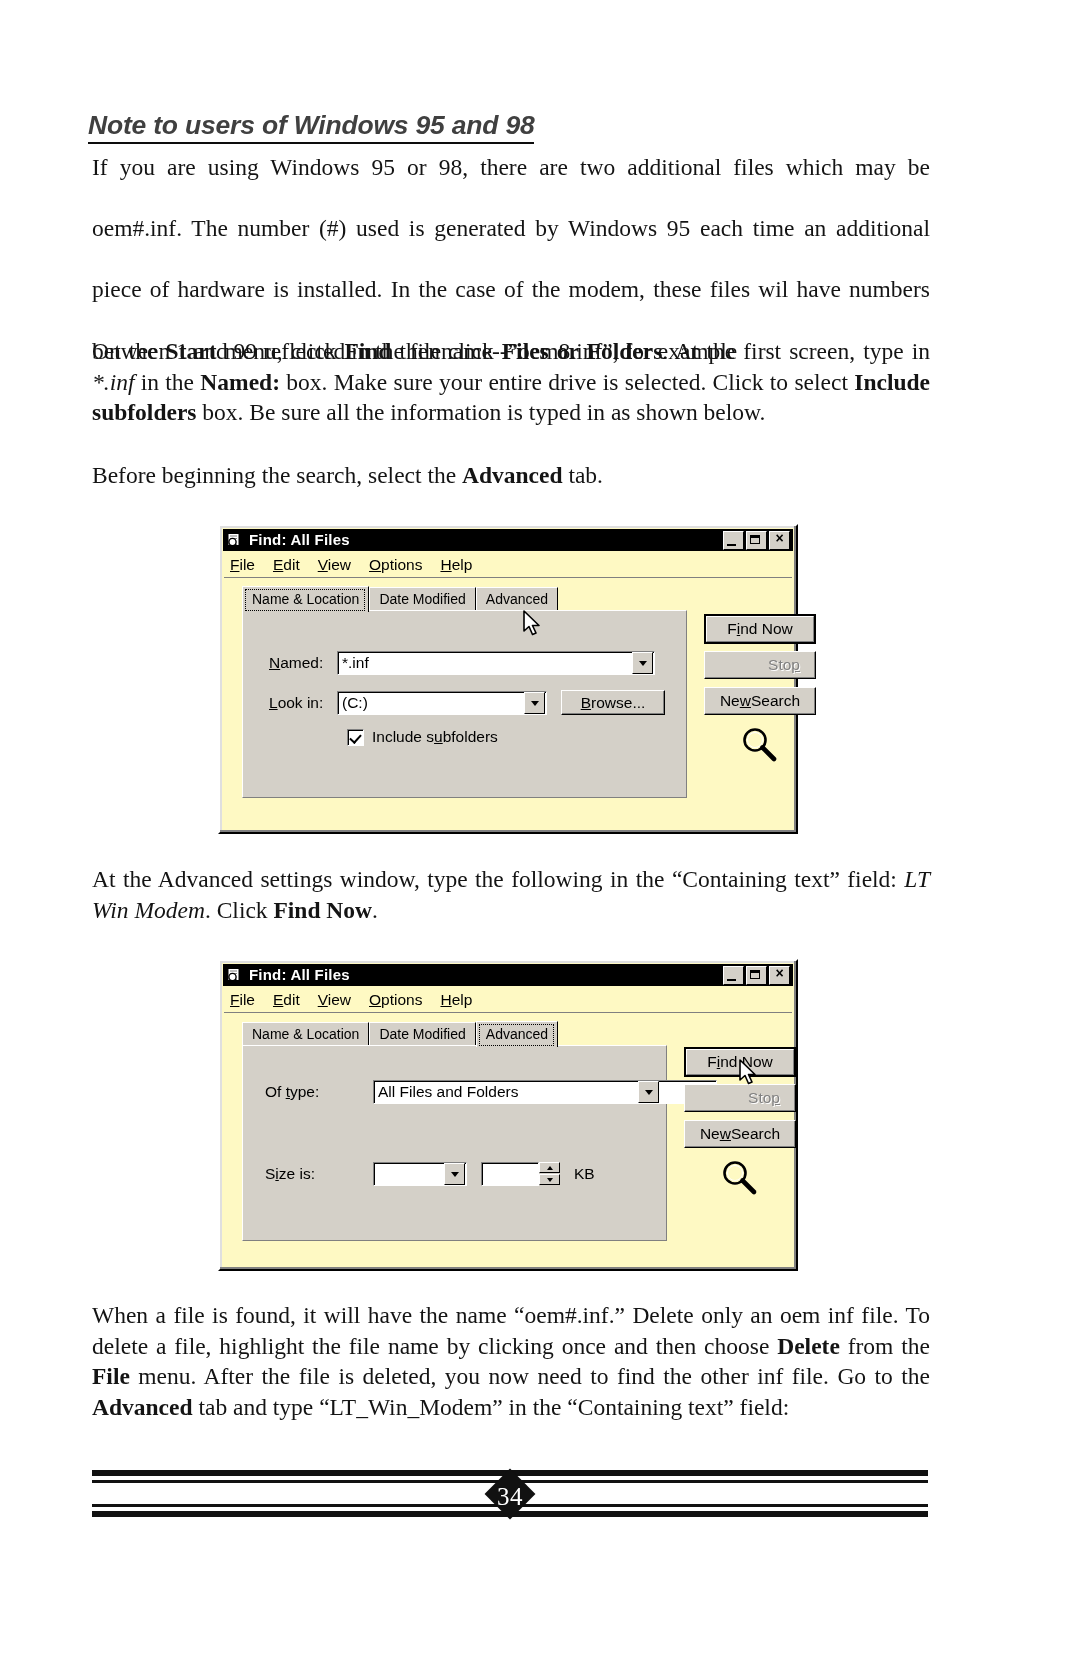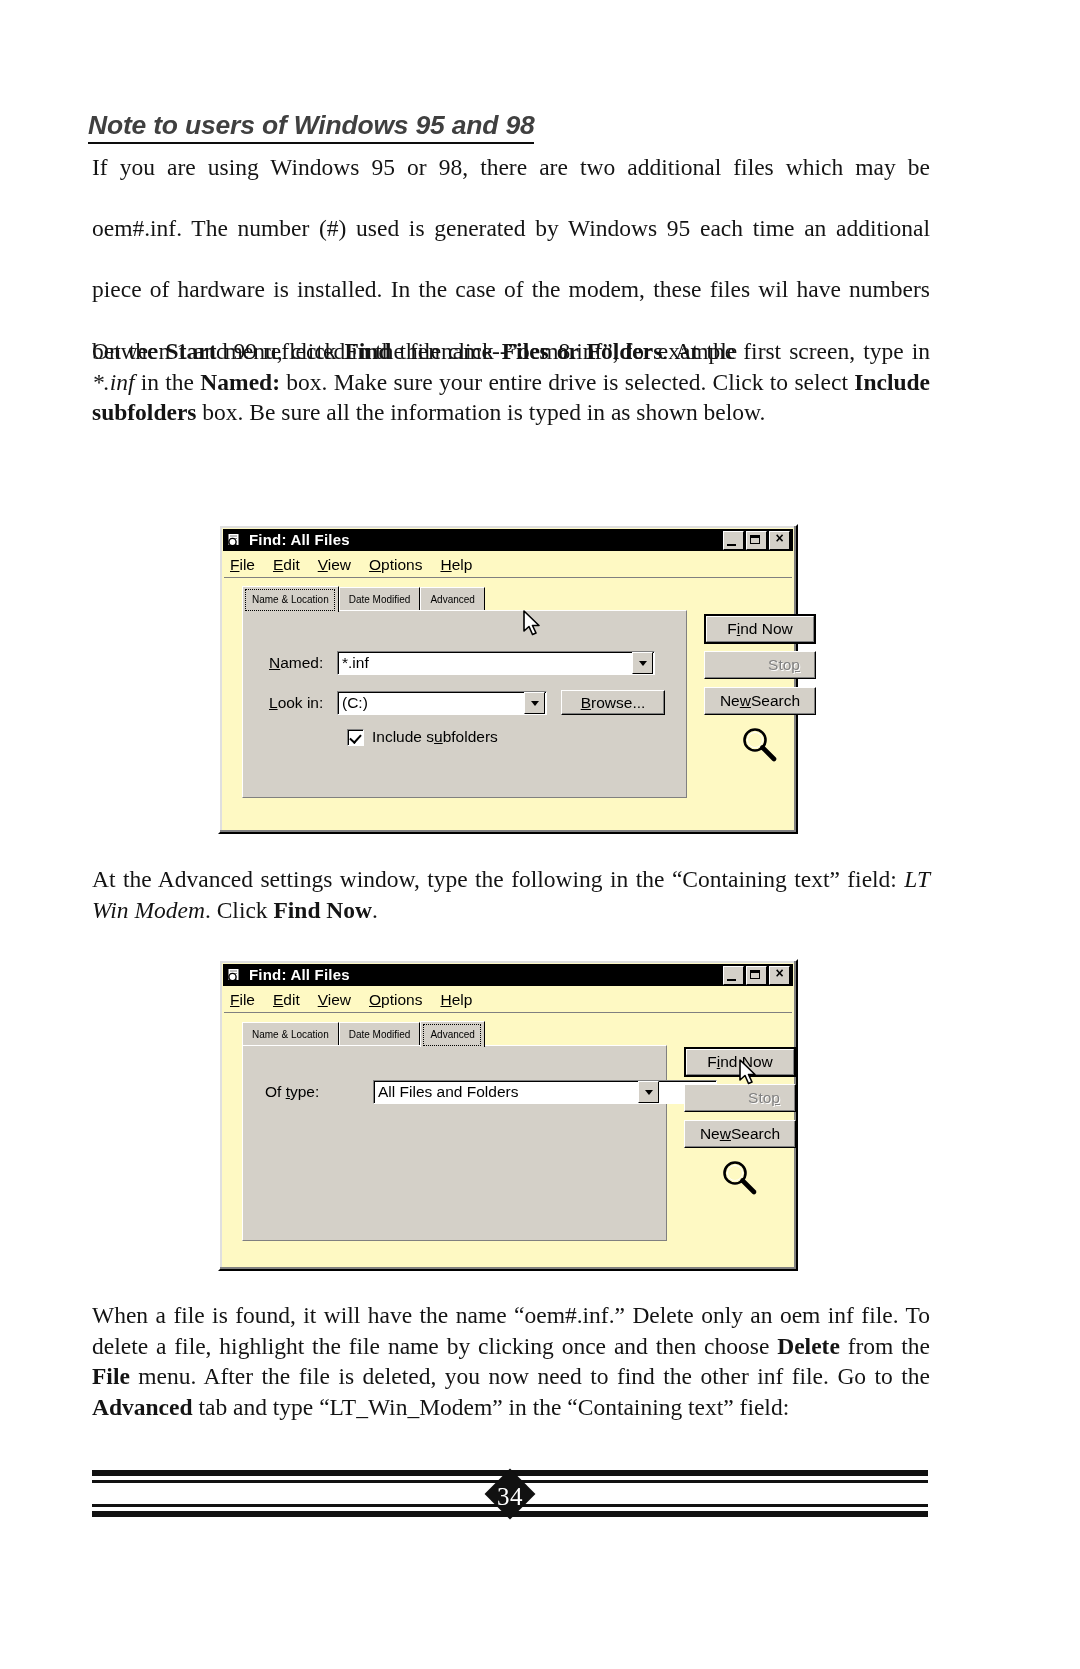--- a/index.html
+++ b/index.html
@@ -91,21 +91,21 @@
     gap:18px;padding-left:6px;font-size:15.5px;
     border-bottom:1px solid #808080;
   }
   .menubar .mi{white-space:nowrap;}
   .menubar .mi u{text-decoration:underline;}
 
   .clientarea{position:relative;margin:8px 6px 6px 6px;}
 
   .tabrow{position:relative;height:24px;margin-left:16px;display:flex;align-items:flex-end;}
   .tab{
-    height:23px;padding:0 9px;font-size:10px;line-height:23px;
+    height:23px;padding:0 9px;font-size:14px;line-height:23px;
     background:#d4d0c8;
     border-top:1.5px solid #ffffff;border-left:1.5px solid #ffffff;
     border-right:1.5px solid #000000;
     box-sizing:border-box;white-space:nowrap;position:relative;
   }
   .tab.sel{
     height:26px;line-height:25px;margin-bottom:-2px;z-index:3;
     border-bottom:none;font-weight:normal;
   }
   .tab.sel .focus{
@@ -230,20 +230,21 @@
 
   <div class="para p1">
     <span class="ln">If you are using Windows 95 or 98, there are two additional files which may be</span>
     <span class="ln">oem#.inf. The number (#)  used is generated by Windows 95 each time an additional</span>
     <span class="ln">piece of hardware is installed. In the case of the modem, these files wil have numbers</span>
     <span class="ln last">between 1 and 99 reflected in the filename--”oem8.inf”, for example</span>
   </div>
 
   <div class="para p2"><span>On the </span><b>Start</b><span> menu, click </span><b>Find</b><span> then click </span><b>Files or Folders</b><span>. At the first screen, type in </span><i>*.inf</i><span> in the </span><b>Named:</b><span> box. Make sure your entire drive is selected. Click to select </span><b>Include subfolders</b><span> box. Be sure all the information is typed in as shown below.</span></div>
 
+  <div class="para p3"><span>Before beginning the search, select the </span><b>Advanced</b><span> tab.</span></div>
 
   <div class="win win1">
 
     <div class="titlebar">
       <span class="ticon">
         <svg width="17" height="15" viewBox="0 0 17 15">
           <rect x="2" y="0.5" width="11" height="12" fill="#ffffff" stroke="#000000"></rect>
           <rect x="4" y="2.5" width="7" height="1" fill="#808080"></rect>
           <rect x="4" y="5" width="7" height="1" fill="#808080"></rect>
           <circle cx="6.5" cy="9" r="3.6" fill="none" stroke="#000000" stroke-width="1.4"></circle>
@@ -405,20 +406,35 @@
 
         <div class="field" style="left:22px;top:34px;">
           <span class="flabel" style="width:108px;"><span>Of </span><u>t</u><span>ype:</span></span>
           <span class="comboInner" style="width:288px;">
             <span class="textbox" style="width:344px;">All Files and Folders</span>
             <span class="dropbtn"></span>
           </span>
         </div>
 
 
+        <div class="field" style="left:22px;top:116px;">
+          <span class="flabel" style="width:108px;"><span>S</span><u>i</u><span>ze is:</span></span>
+          <span class="comboInner" style="width:94px;">
+            <span class="textbox" style="width:94px;"></span>
+            <span class="dropbtn"></span>
+          </span>
+          <span style="display:inline-flex;align-items:center;margin-left:14px;">
+            <span class="textbox" style="width:58px;"></span>
+            <span class="spin">
+              <span class="half up"></span>
+              <span class="half dn"></span>
+            </span>
+          </span>
+          <span class="flabel" style="margin-left:14px;">KB</span>
+        </div>
       </div>
 
       <div class="rightpanel" style="left:458px;top:26px;width:112px;">
         <div class="btn def" style="width:112px;height:30px;">
           <span class="inner">
               <span>F</span>
               <u>i</u>
               <span>nd Now</span>
             </span>
         </div>

